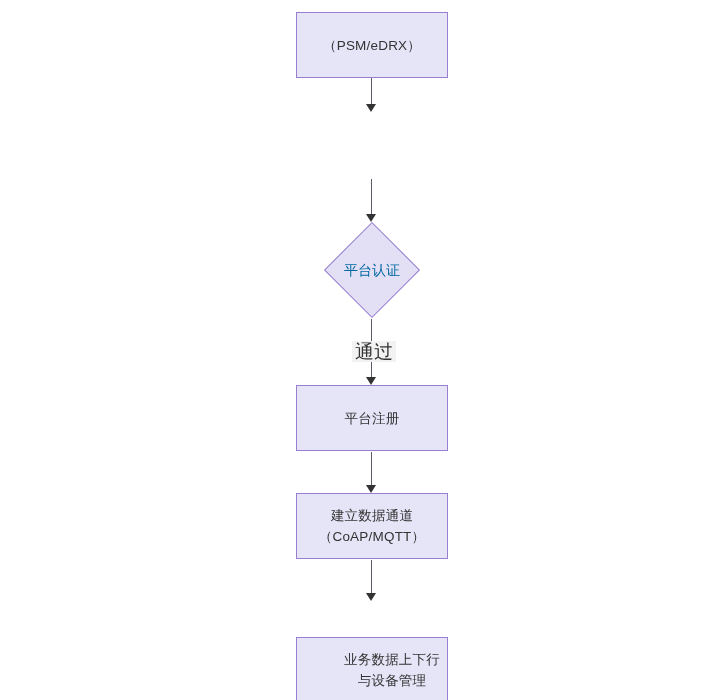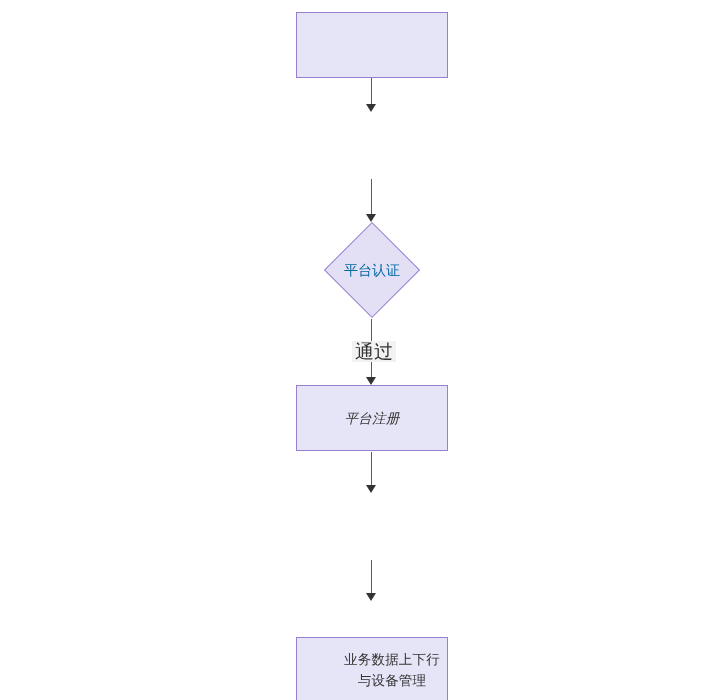--- a/index.html
+++ b/index.html
@@ -38,21 +38,21 @@
     white-space: nowrap;
     letter-spacing: 0.2px;
   }
   .rect {
     left: 296px;
     width: 152px;
     height: 66px;
   }
   .n1 { top: 12px; }
   .n2 { top: 112px; }
-  .n4 { top: 385px; font-style: italic; }
+  .n4 { top: 385px; }
   .n5 { top: 493px; }
   .n6 { top: 637px; padding-left: 40px; }
 
   
   .diamond-wrap {
     position: absolute;
     left: 324px;
     top: 222px;
     width: 96px;
     height: 96px;
@@ -124,20 +124,21 @@
     line-height: 19px;
     white-space: nowrap;
   }
 </style>
 </head>
 <body>
 
 <div id="flowchart">
 
   <div class="node rect n1">
+    <div class="line">（PSM/eDRX）</div>
   </div>
 
   <div class="conn c1"></div>
   <div class="arrowhead a1"></div>
 
 
   <div class="conn c2"></div>
   <div class="arrowhead a2"></div>
 
   <div class="diamond-wrap">
@@ -149,20 +150,24 @@
   <div class="edge-label">通过</div>
   <div class="arrowhead a3"></div>
 
   <div class="node rect n4">
     <div class="line">平台注册</div>
   </div>
 
   <div class="conn c4"></div>
   <div class="arrowhead a4"></div>
 
+  <div class="node rect n5">
+    <div class="line">建立数据通道</div>
+    <div class="line">（CoAP/MQTT）</div>
+  </div>
 
   <div class="conn c5"></div>
   <div class="arrowhead a5"></div>
 
   <div class="node rect n6">
     <div class="line">业务数据上下行</div>
     <div class="line">与设备管理</div>
   </div>
 
 </div>

